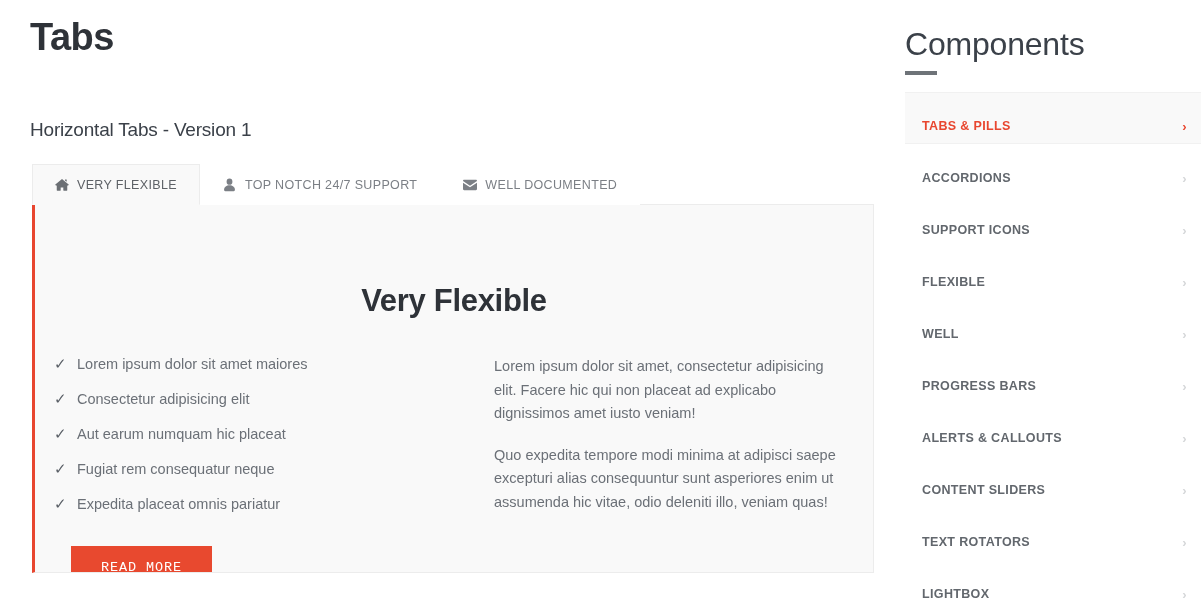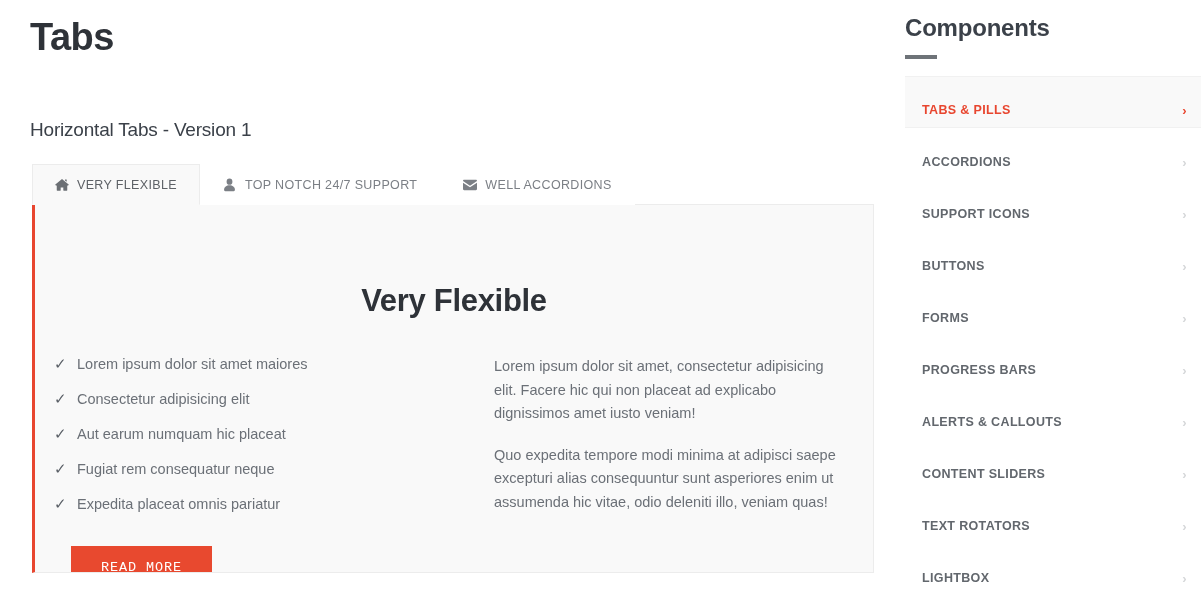--- a/index.html
+++ b/index.html
@@ -183,24 +183,24 @@
   .sidebar {
     position: absolute;
     left: 905px;
     top: 0;
     width: 296px;
     height: 614px;
     background: #ffffff;
   }
 
   .sidebar-title {
-    font-size: 24px;
+    font-size: 32px;
     color: #3b4149;
-    font-weight: bold;
-    padding-top: 12px;
+    font-weight: normal;
+    padding-top: 28px;
     line-height: 32px;
     letter-spacing: -0.2px;
   }
 
   .sidebar-rule {
     width: 32px;
     height: 4px;
     background: #6e7378;
     margin-top: 11px;
   }
@@ -276,21 +276,21 @@
           <span>TOP NOTCH 24/7 SUPPORT</span>
         </div>
 
         <div class="tab">
           <span class="tab-ico">
             <svg width="15" height="12" viewBox="0 0 16 12" fill="currentColor">
               <path d="M0 1.3v.2l8 5.3 8-5.3v-.2C16 .6 15.4 0 14.7 0H1.3C.6 0 0 .6 0 1.3z"></path>
               <path d="M8 8.6 0 3.4v7.3C0 11.4.6 12 1.3 12h13.4c.7 0 1.3-.6 1.3-1.3V3.4L8 8.6z"></path>
             </svg>
           </span>
-          <span>WELL ACCORDIONS</span>
+          <span>WELL DOCUMENTED</span>
         </div>
 
       </div>
 
       <div class="tab-panel">
 
         <div class="panel-heading">Very Flexible</div>
 
         <div class="panel-cols">
 
@@ -353,26 +353,26 @@
         <span>ACCORDIONS</span>
         <span class="nav-chev">›</span>
       </li>
 
       <li class="nav-item">
         <span>SUPPORT ICONS</span>
         <span class="nav-chev">›</span>
       </li>
 
       <li class="nav-item">
-        <span>BUTTONS</span>
-        <span class="nav-chev">›</span>
-      </li>
-
-      <li class="nav-item">
-        <span>FORMS</span>
+        <span>FLEXIBLE</span>
+        <span class="nav-chev">›</span>
+      </li>
+
+      <li class="nav-item">
+        <span>WELL</span>
         <span class="nav-chev">›</span>
       </li>
 
       <li class="nav-item">
         <span>PROGRESS BARS</span>
         <span class="nav-chev">›</span>
       </li>
 
       <li class="nav-item">
         <span>ALERTS &amp; CALLOUTS</span>

